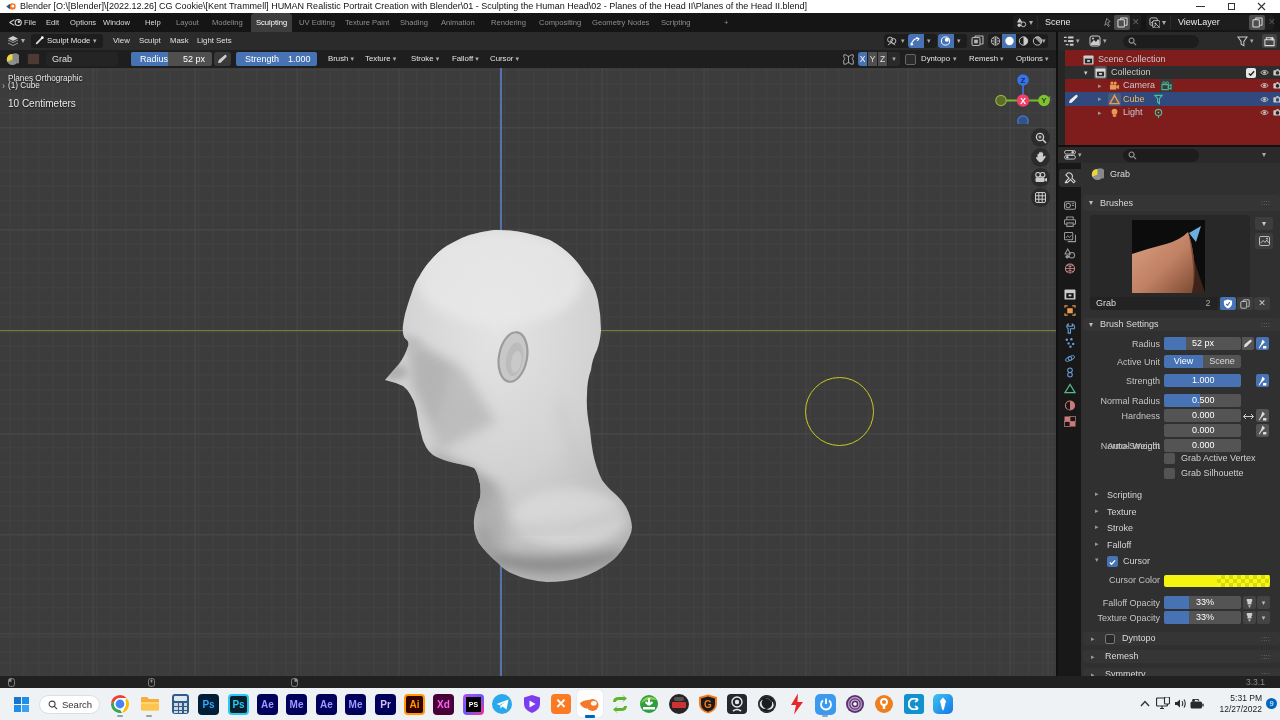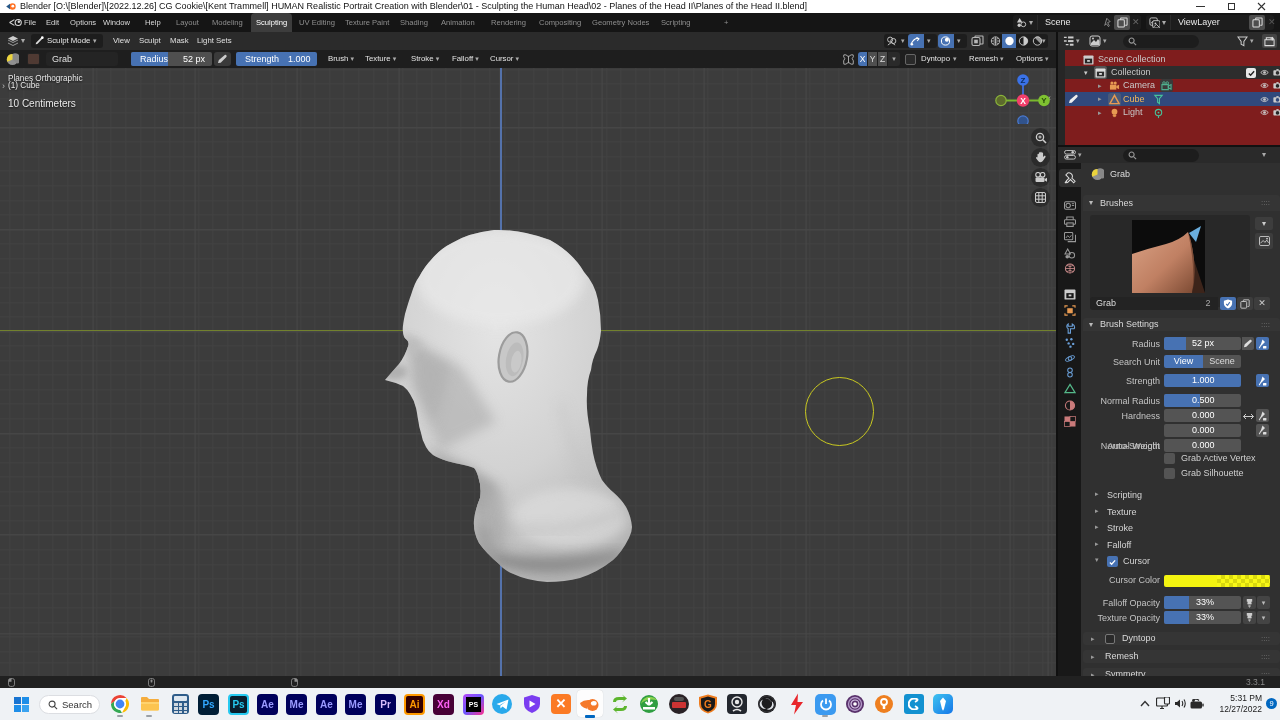--- a/index.html
+++ b/index.html
@@ -714,21 +714,21 @@
             <path d="M1 10 L2 6.5 L8.5 1 Q10 0.5 10.5 2 Q11 3 9.5 4 L4 9.5 Z" fill="#ddd"></path>
           </svg>
       </div>
       <div class="abs" style="left:173px;top:6px;width:13px;height:13px;background:#4772b3;border-radius:2px">
         <svg class="abs" style="left:2px;top:1.5px" width="9" height="10" viewBox="0 0 9 10">
             <path d="M4.5 0.5 L7 3 L3 7 L1.5 9.5 L0.8 8.8 L3 5 Z" fill="#fff"></path>
             <rect x="5" y="7" width="3.4" height="2.6" rx="0.6" fill="#fff"></rect>
           </svg>
       </div>
 
-      <div class="abs lbl" style="top:25.5px">Search Unit</div>
+      <div class="abs lbl" style="top:25.5px">Active Unit</div>
       <div class="abs" style="left:81px;top:23.5px;width:39px;height:13px;background:#4772b3;border-radius:2px 0 0 2px;color:#fff;text-align:center;line-height:13px">View</div>
       <div class="abs" style="left:120px;top:23.5px;width:38px;height:13px;background:#545454;border-radius:0 2px 2px 0;color:#ddd;text-align:center;line-height:13px">Scene</div>
 
       <div class="abs lbl" style="top:45px">Strength</div>
       <div class="slider" style="left:81px;top:43px;width:77px;height:13px;background:#4772b3">
         <span class="abs" style="left:28px;top:0;line-height:13px">1.000</span>
       </div>
       <div class="abs" style="left:173px;top:43px;width:13px;height:13px;background:#4772b3;border-radius:2px">
         <svg class="abs" style="left:2px;top:1.5px" width="9" height="10" viewBox="0 0 9 10">
             <path d="M4.5 0.5 L7 3 L3 7 L1.5 9.5 L0.8 8.8 L3 5 Z" fill="#fff"></path>

